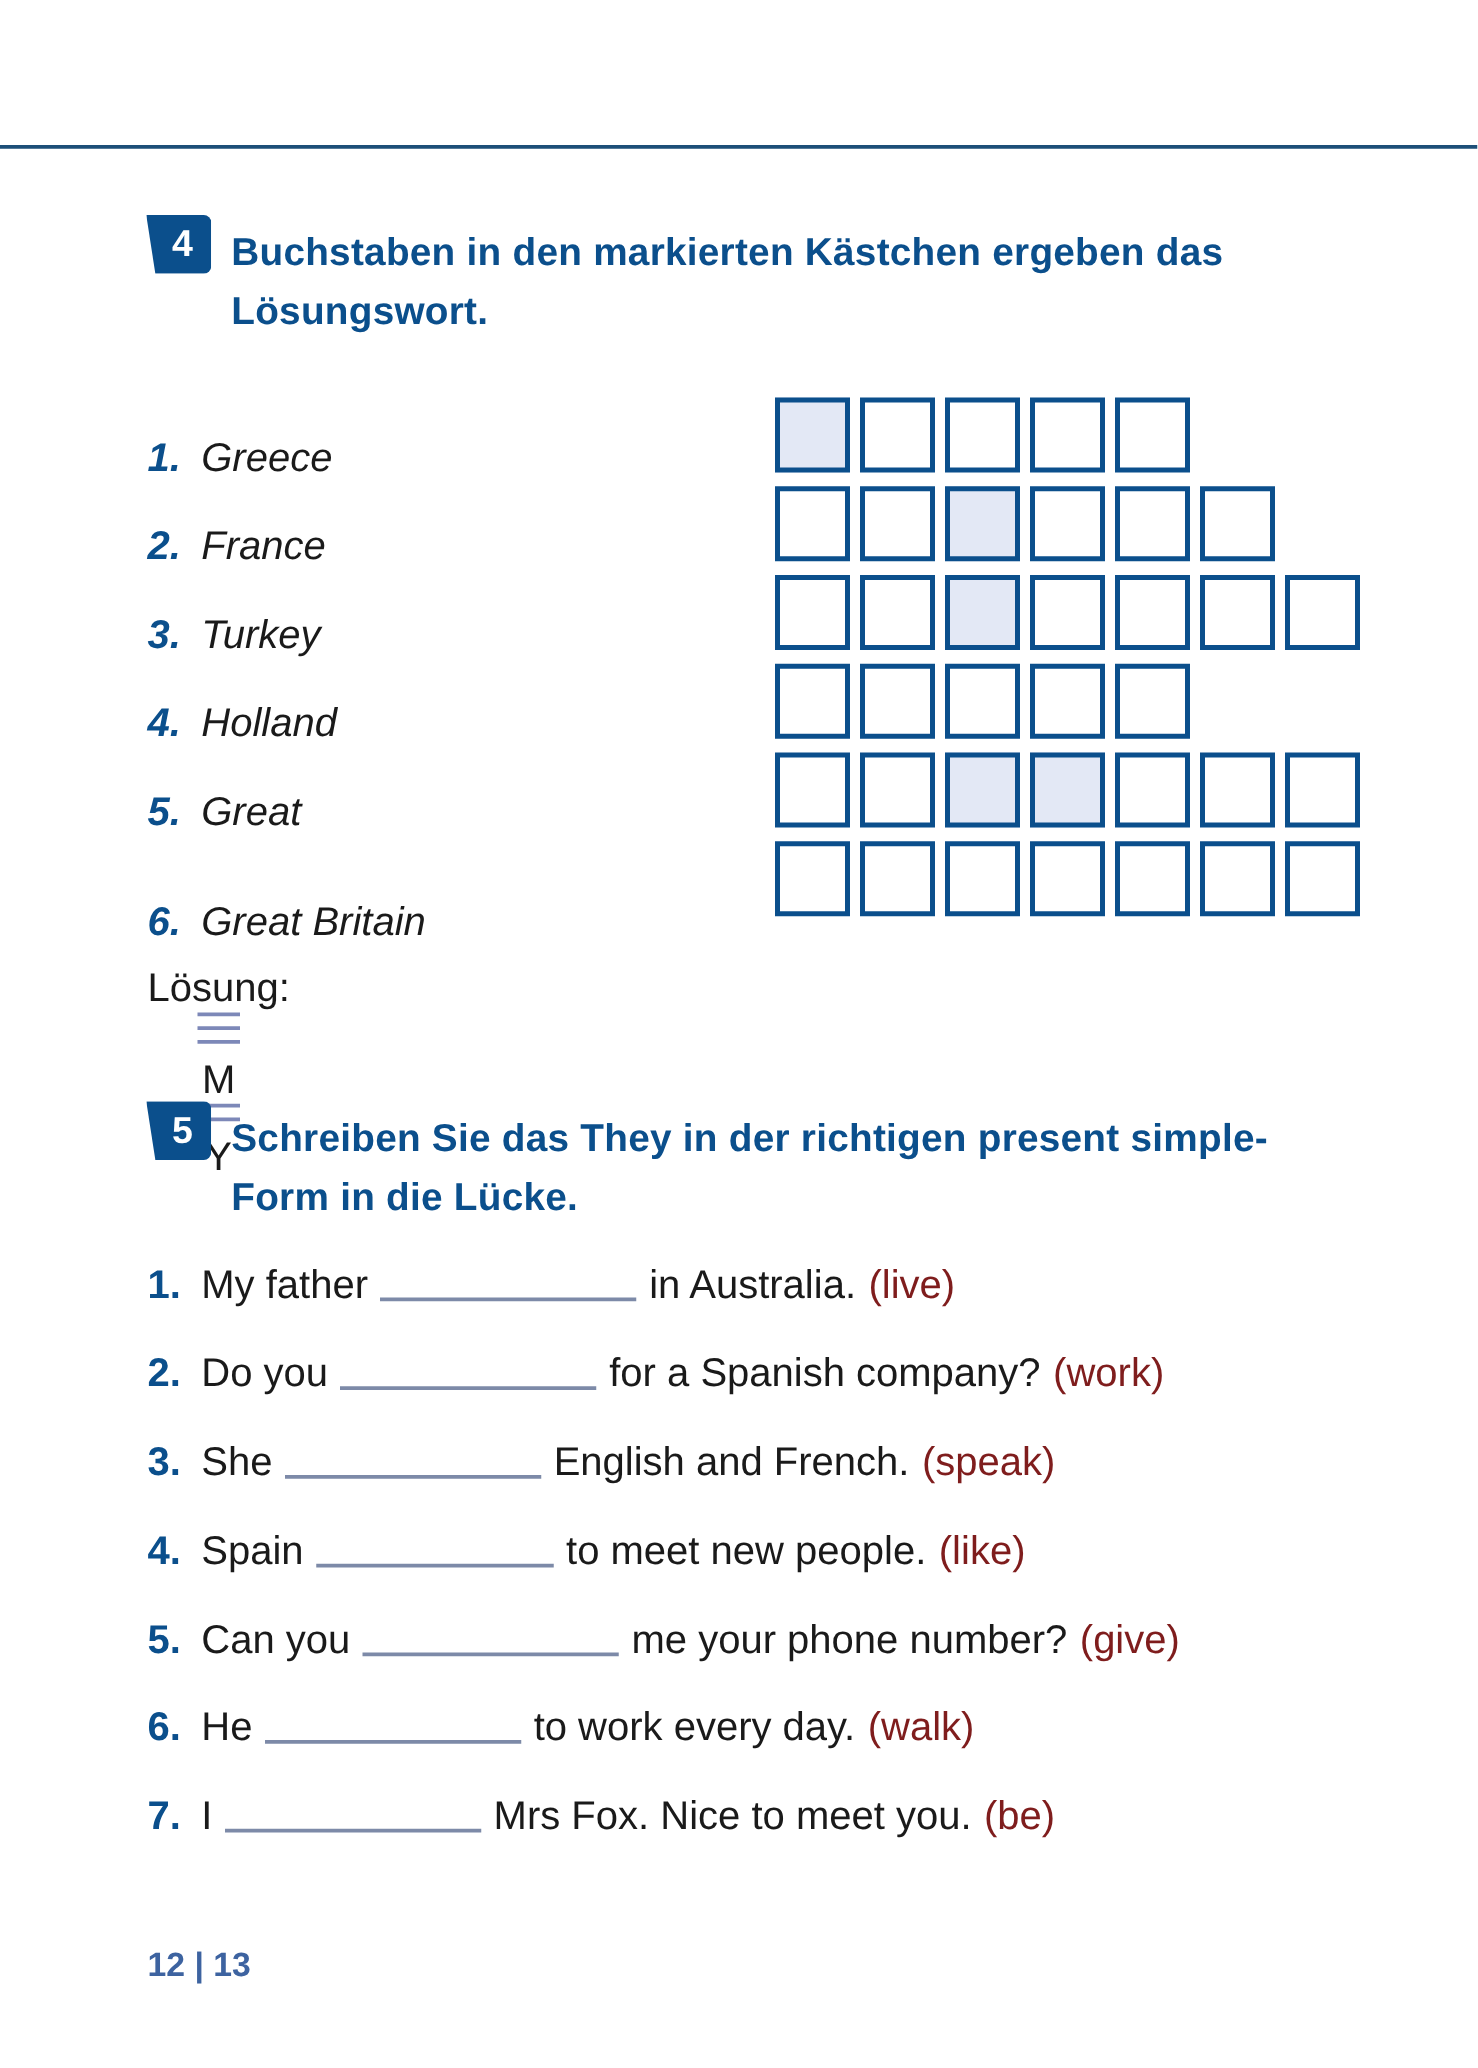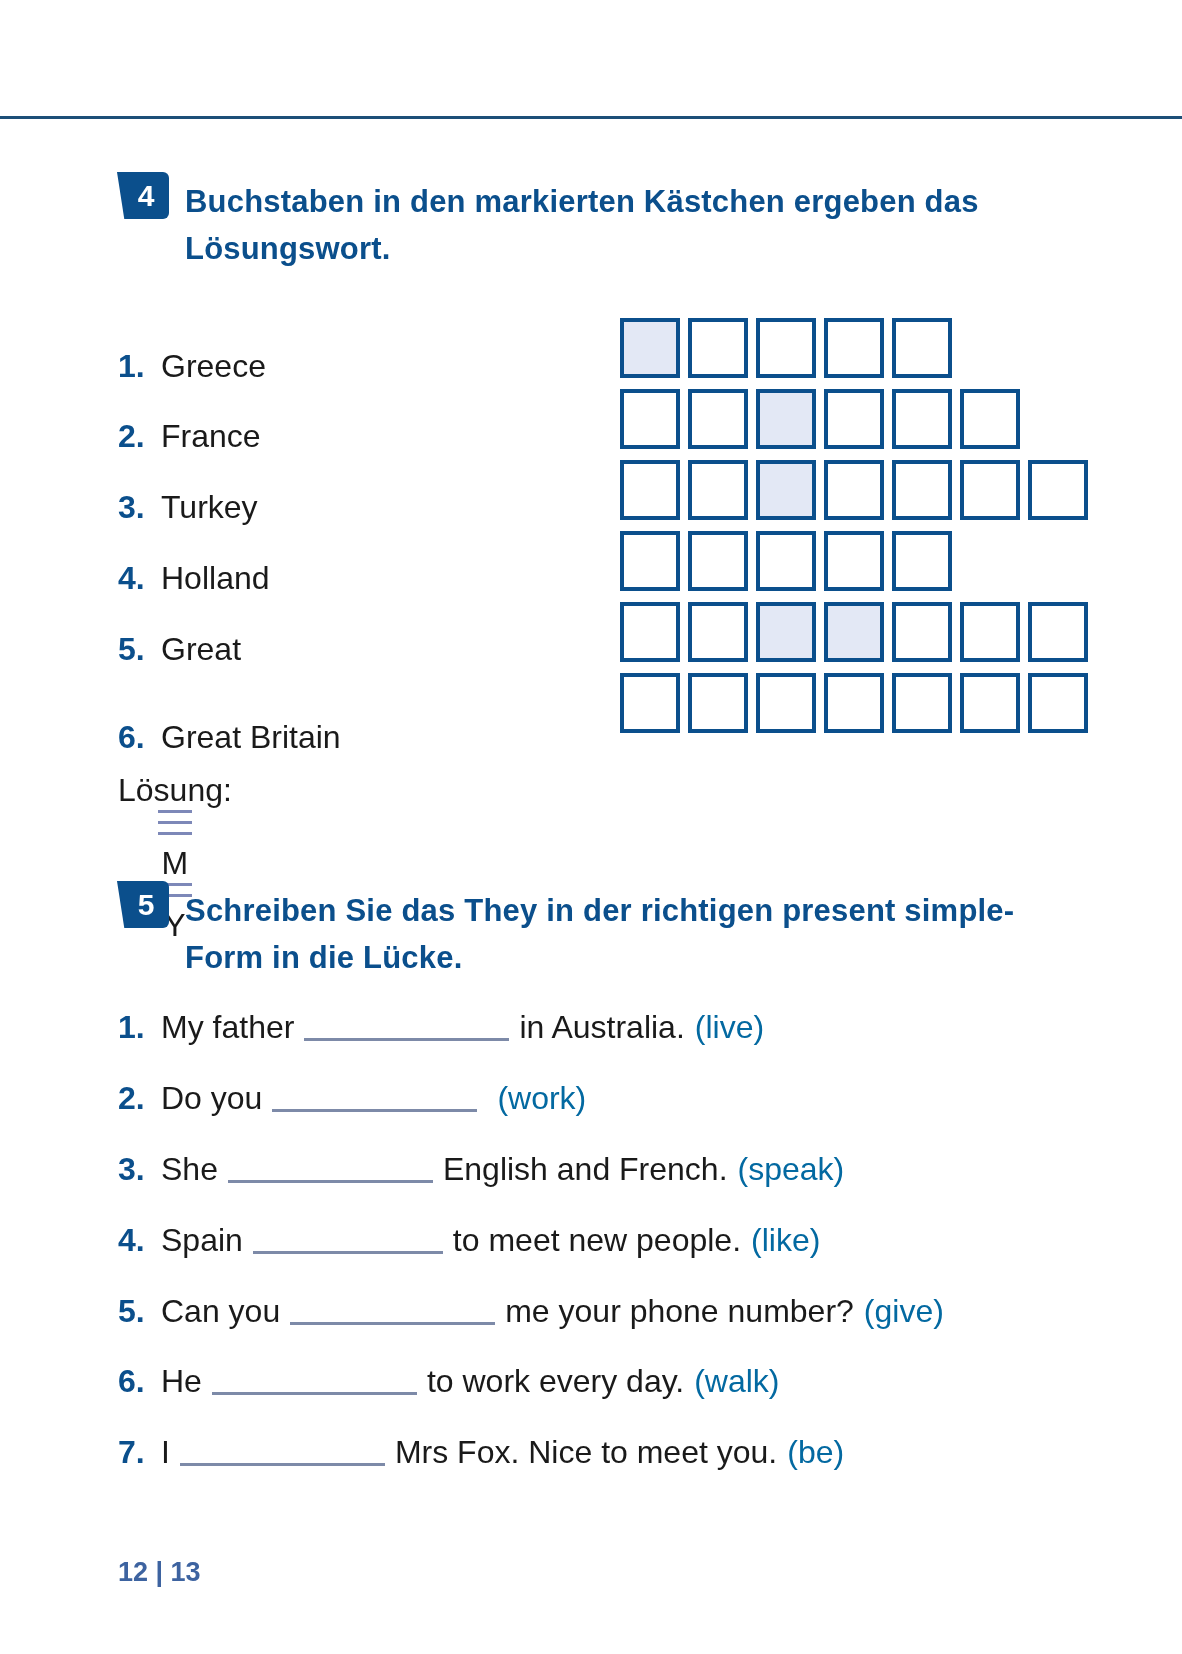--- a/index.html
+++ b/index.html
@@ -5,31 +5,31 @@
   html, body { margin:0; padding:0; background:#ffffff; }
   body { width:1182px; height:1654px; position:relative; overflow:hidden;
          font-family:"Liberation Sans", sans-serif; color:#1a1a1a; }
   .rule { position:absolute; left:0; top:116px; width:1182px; height:3px; background:#1d4f78; }
   .badge { position:absolute; width:52px; height:47px; background:#0b4f8c;
            clip-path: polygon(0 0, 100% 0, 100% 100%, 14% 100%);
            border-radius:0 6px 6px 0; color:#fff; font-weight:bold; font-size:30px;
            display:flex; align-items:center; justify-content:center; padding-left:6px; box-sizing:border-box; }
   .task-title { position:absolute; left:185px; color:#0b4f8c; font-weight:bold; font-size:31px;
                 line-height:47px; width:900px; letter-spacing:0.2px; }
-  .item { position:absolute; left:118px; font-size:32px; line-height:40px; white-space:nowrap; }
+  .item { position:absolute; left:118px; font-size:32px; line-height:40px; white-space:nowrap;font-style:italic; }
   .num { color:#0b4f8c; font-weight:bold; display:inline-block; width:43px; }
   .lbl { color:#1a1a1a; }
   .grid-row { position:absolute; left:620px; display:flex; gap:8px; }
   .cell { width:60px; height:60px; box-sizing:border-box; border:4px solid #0b4f8c; background:#fff; }
   .cell.marked { background:#e3e8f5; }
   .solution { position:absolute; left:118px; top:770px; font-size:32px; line-height:40px; white-space:nowrap; display:flex; align-items:center;flex-direction:column; }
   .blank-short { display:inline-block; width:34px; height:0; border-bottom:3px solid #7d88b8; margin:0 4px 8px 4px; }
   .sentence { position:absolute; left:118px; font-size:32px; line-height:40px; white-space:nowrap; display:flex; align-items:flex-end; }
   .gap { display:inline-block; width:205px; border-bottom:3px solid #7d8aa8; margin:0 10px 6px 10px; height:0; }
-  .hint { color:#0369a1; margin-left:10px; }
+  .hint { color:#7f1d1d; margin-left:10px; }
   .page-num { position:absolute; left:118px; top:1557px; font-size:27px; color:#3d63a0; font-weight:bold; }
 </style>
 </head>
 <body>
 
 <div class="rule"></div>
 
 <div class="badge" style="left:117px; top:172px;">4</div>
 <div class="task-title" style="top:178px;">
   <div>Buchstaben in den markierten Kästchen ergeben das</div>
@@ -115,20 +115,21 @@
   <span class="num">1.</span>
   <span>My father</span>
   <span class="gap"></span>
   <span>in Australia.</span>
   <span class="hint">(live)</span>
 </div>
 <div class="sentence" style="top:1078px;">
   <span class="num">2.</span>
   <span>Do you</span>
   <span class="gap"></span>
+  <span>for a Spanish company?</span>
   <span class="hint">(work)</span>
 </div>
 <div class="sentence" style="top:1149px;">
   <span class="num">3.</span>
   <span>She</span>
   <span class="gap"></span>
   <span>English and French.</span>
   <span class="hint">(speak)</span>
 </div>
 <div class="sentence" style="top:1220px;">

